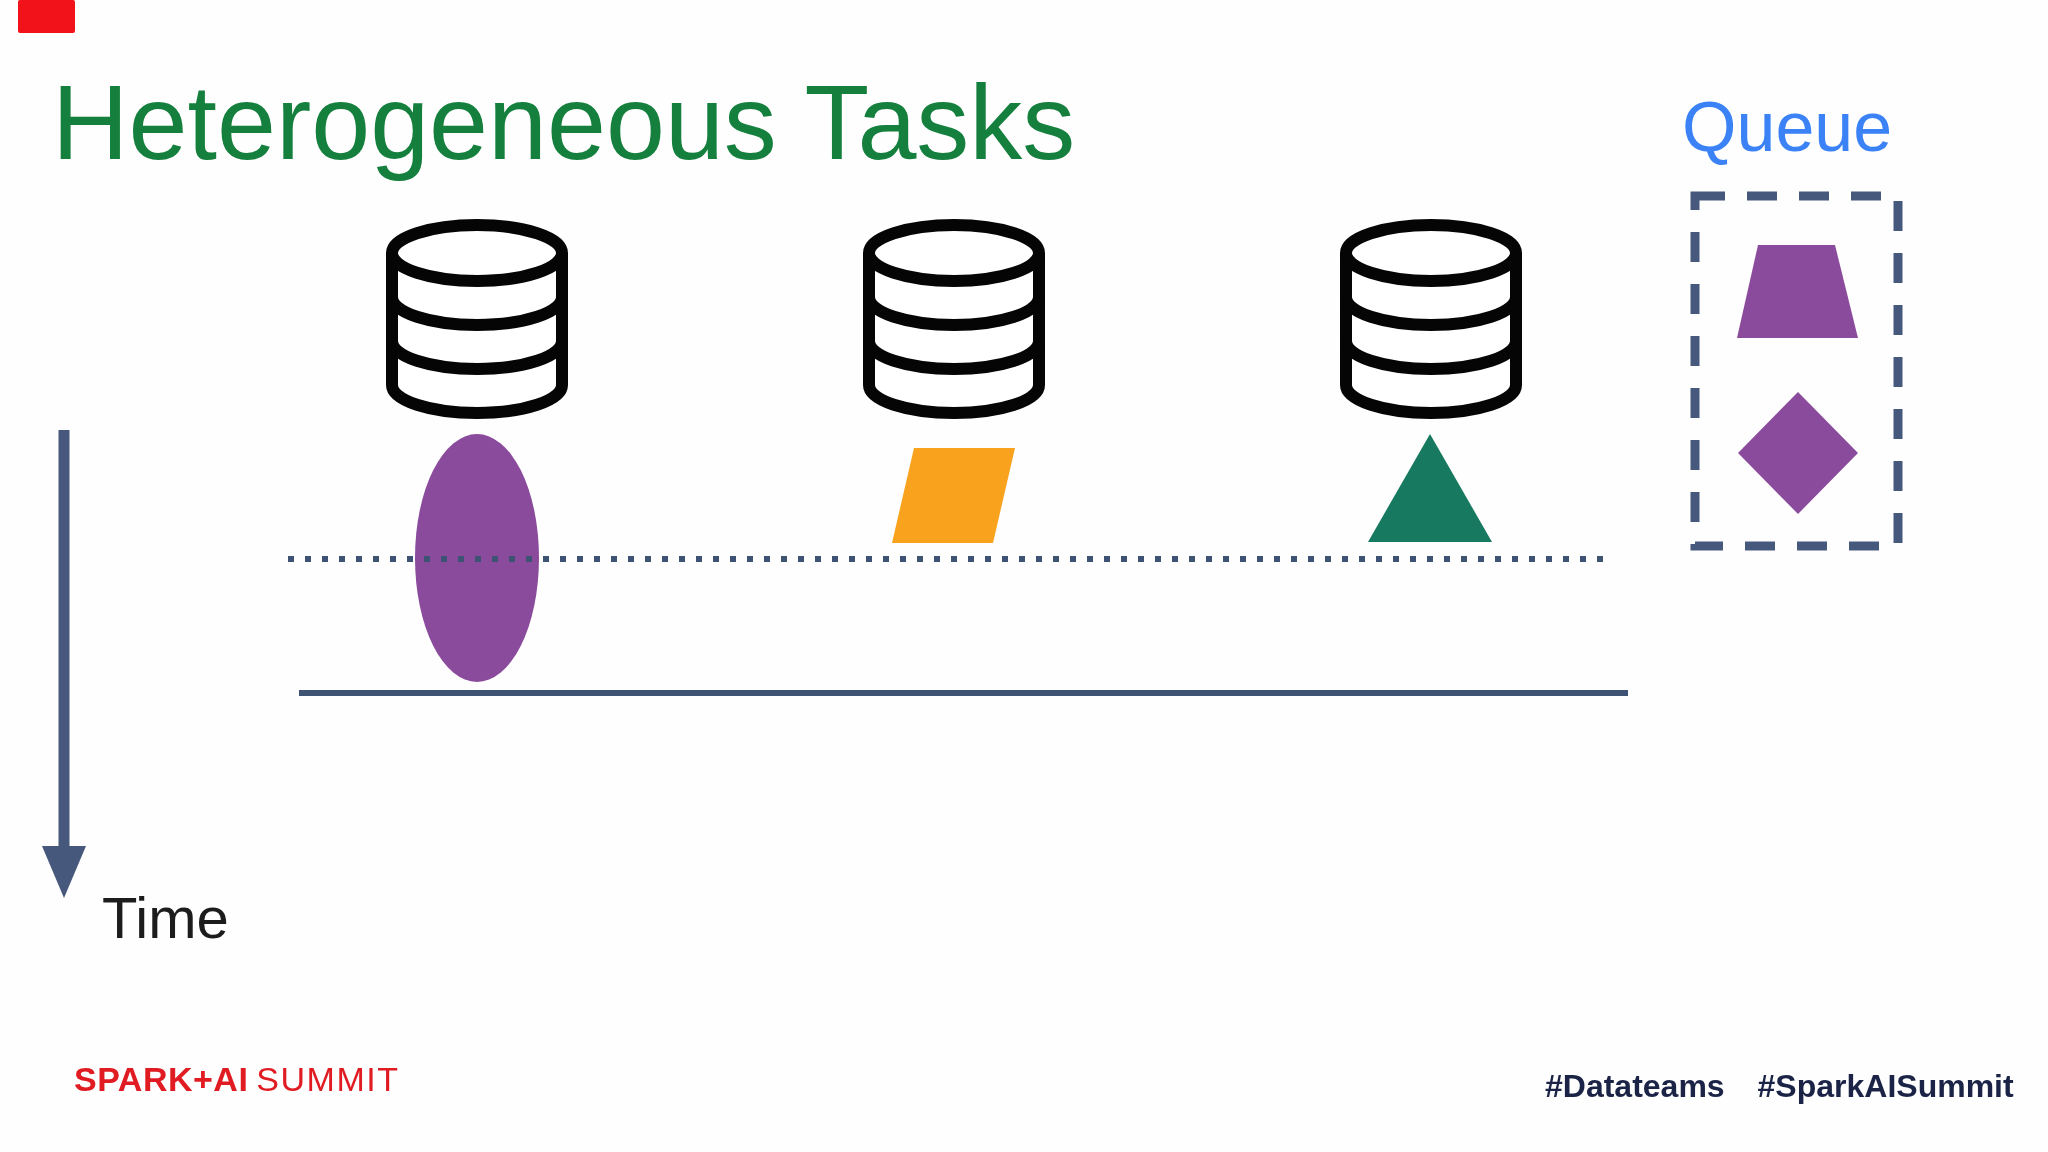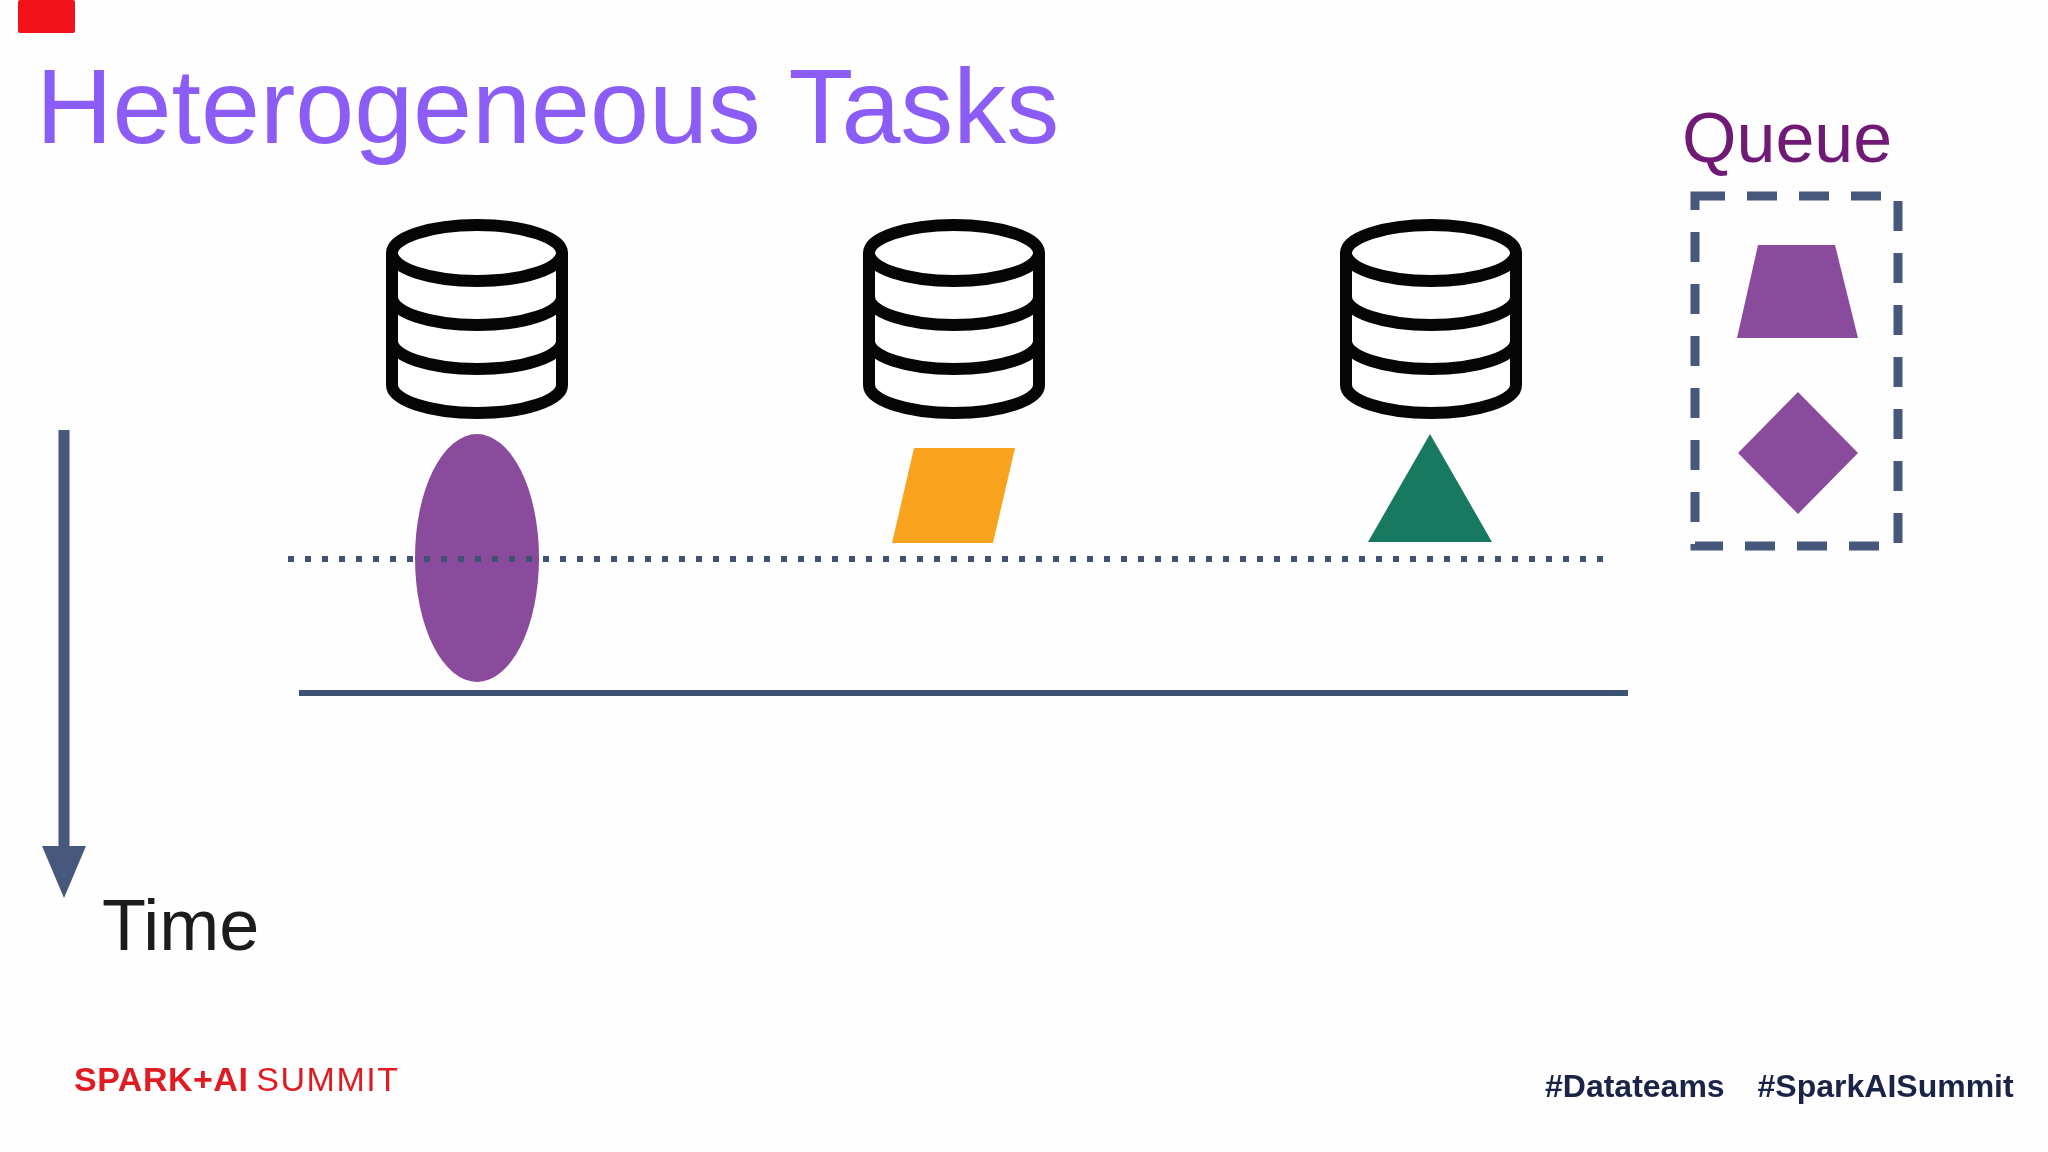--- a/index.html
+++ b/index.html
@@ -22,47 +22,47 @@
     width: 57px; height: 33px;
     background: #f2121a;
     border-radius: 2px;
   }
 
   .title {
     left: 36px; top: 53px;
     font-size: 106px;
     font-weight: 500;
     letter-spacing: 0px;
-    color: #8b5cf6;
-    margin: 0;
+    color: #15803d;
+    margin: 16px;
   }
 
   .queue-label {
-    left: 1682px; top: 103px;
+    left: 1682px; top: 92px;
     font-size: 70px;
     font-weight: 400;
-    color: #701a75;
+    color: #3b82f6;
   }
 
   .diagram-svg {
     position: absolute;
     left: 0; top: 0;
     width: 2048px;
     height: 1152px;
   }
 
   .annotation {
     left: 1092px; top: 732px;
     font-size: 58px;
     color: #f23b2c;
   }
 
   .time-label {
     left: 102px; top: 889px;
-    font-size: 72px;
+    font-size: 58px;
     color: #1c1c1c;
   }
 
   .logo {
     left: 74px; top: 1062px;
     font-size: 34px;
     color: #e01b22;
   }
   .logo .logo-primary { font-weight: 700; letter-spacing: 0.5px; }
   .logo .logo-secondary { font-weight: 400; letter-spacing: 1.5px; margin-left: 8px; }

